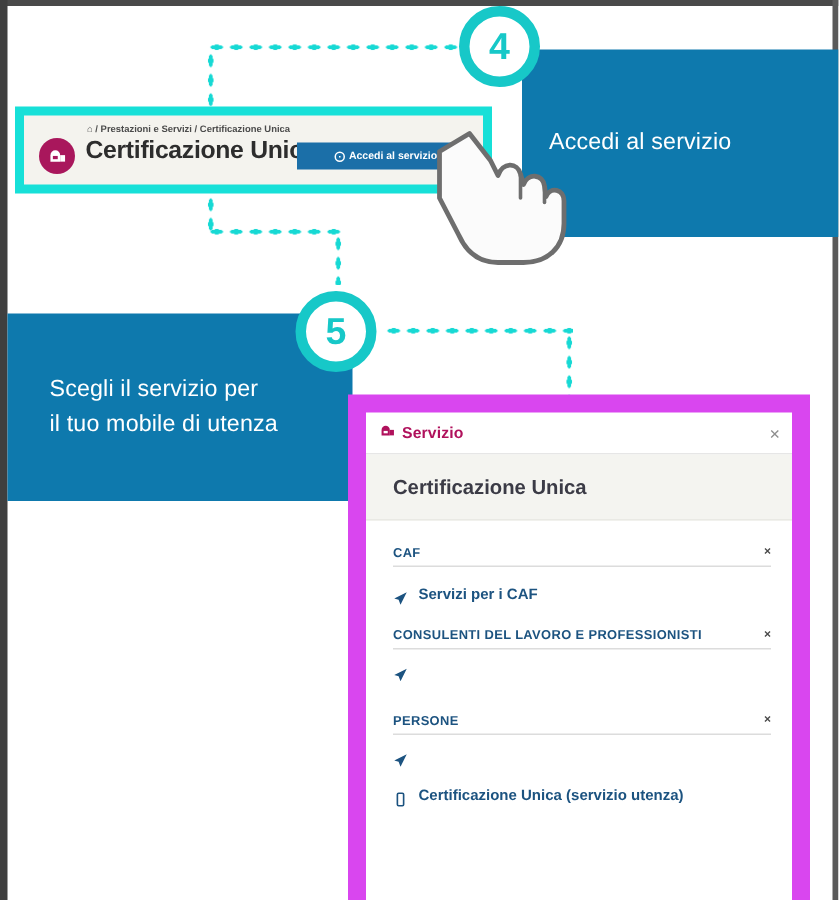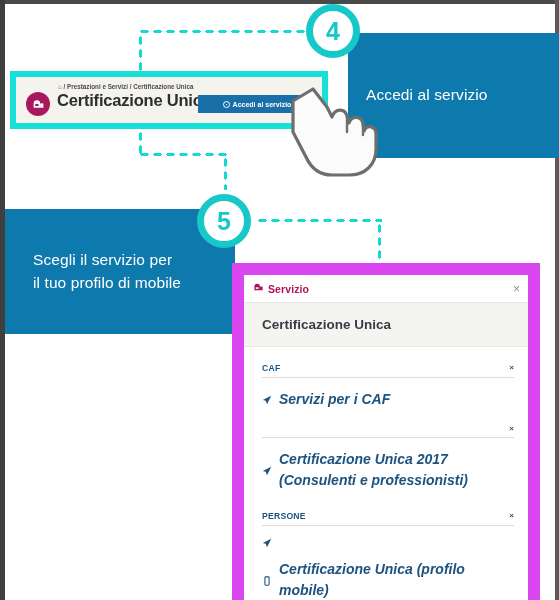--- a/index.html
+++ b/index.html
@@ -130,23 +130,23 @@
     display:flex; 
     border-bottom:1px solid #dcdcdc; padding-bottom:4px;
   }
   .group-title {
     font-size:8.6px; font-weight:bold; color:#1c5380; letter-spacing:.25px;
   }
   .group-x {
     margin-left:auto; font-size:8px; color:#4a4a4a; font-weight:bold; cursor:pointer;
   }
   .svc-item {
-    display:flex; align-items:center; gap:7px;
-    margin-top:11px; font-size:14px; font-weight:bold;
-    color:#1c5380; line-height:1.5;font-style:italic;
+    display:flex; align-items:flex-end; gap:7px;
+    margin-top:11px; font-size:10px; font-weight:bold;
+    color:#1c5380; line-height:1.5;
   }
   .svc-item .ic { flex:0 0 10px; width:10px; padding-top:1px; }
   .svc-item .ic svg { display:block; }
   .svc-item .tx { max-width:218px; }
   .group.tight { margin-bottom:20px; }
 </style>
 </head>
 <body>
 
 <div id="frame"></div>
@@ -162,21 +162,21 @@
 <div class="dots-h" id="dots-r-h"></div>
 <div class="dots-v" id="dots-r-v"></div>
 
 <div class="blue-panel" id="panel-accedi">
   <span>Accedi al servizio</span>
 </div>
 
 <div class="blue-panel" id="panel-scegli">
   <div>
     <div>Scegli il servizio per</div>
-    <div>il tuo profilo di mobile</div>
+    <div>il tuo mobile di utenza</div>
   </div>
 </div>
 
 <div class="step-badge" id="badge-4">
   <span>4</span>
 </div>
 <div class="step-badge" id="badge-5">
   <span>5</span>
 </div>
 
@@ -255,29 +255,29 @@
             <svg width="10" height="10" viewBox="0 0 24 24" aria-hidden="true">
               <path d="M22 2 L2 12 L9 14 L12 22 Z" fill="#1c5380"></path>
             </svg>
           </span>
           <span class="tx">Servizi per i CAF</span>
         </div>
       </div>
 
       <div class="group tight">
         <div class="group-head">
+          <span class="group-title">CONSULENTI DEL LAVORO E PROFESSIONISTI</span>
           <span class="group-x">×</span>
         </div>
         <div class="svc-item">
           <span class="ic">
             <svg width="10" height="10" viewBox="0 0 24 24" aria-hidden="true">
               <path d="M22 2 L2 12 L9 14 L12 22 Z" fill="#1c5380"></path>
             </svg>
           </span>
-          <span class="tx">Certificazione Unica 2017 (Consulenti e professionisti)</span>
         </div>
       </div>
 
       <div class="group">
         <div class="group-head">
           <span class="group-title">PERSONE</span>
           <span class="group-x">×</span>
         </div>
         <div class="svc-item">
           <span class="ic">
@@ -285,19 +285,19 @@
               <path d="M22 2 L2 12 L9 14 L12 22 Z" fill="#1c5380"></path>
             </svg>
           </span>
         </div>
         <div class="svc-item">
           <span class="ic">
             <svg width="10" height="10" viewBox="0 0 24 24" aria-hidden="true">
               <rect x="7" y="2" width="10" height="20" rx="2" fill="none" stroke="#1c5380" stroke-width="2.6"></rect>
             </svg>
           </span>
-          <span class="tx">Certificazione Unica (profilo mobile)</span>
+          <span class="tx">Certificazione Unica (servizio utenza)</span>
         </div>
       </div>
 
     </div>
   </div>
 </div>
 
 </body></html>

